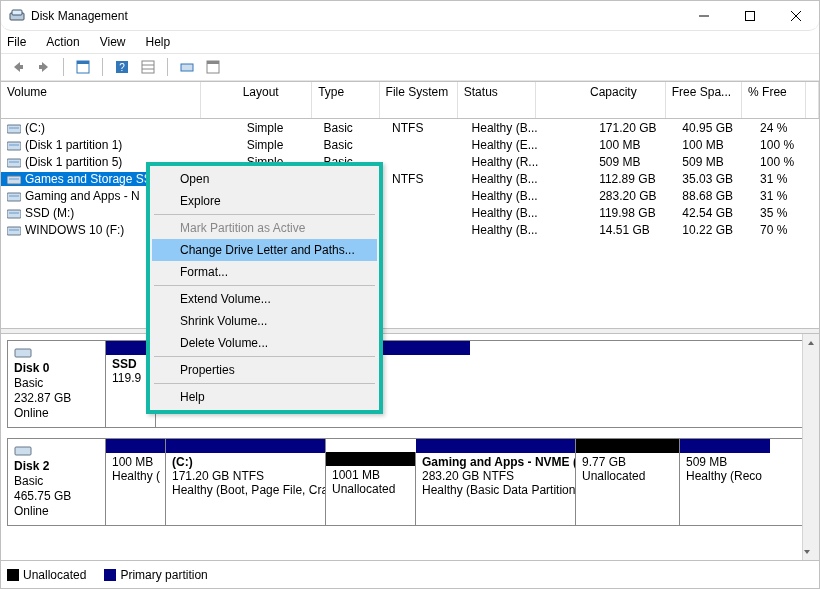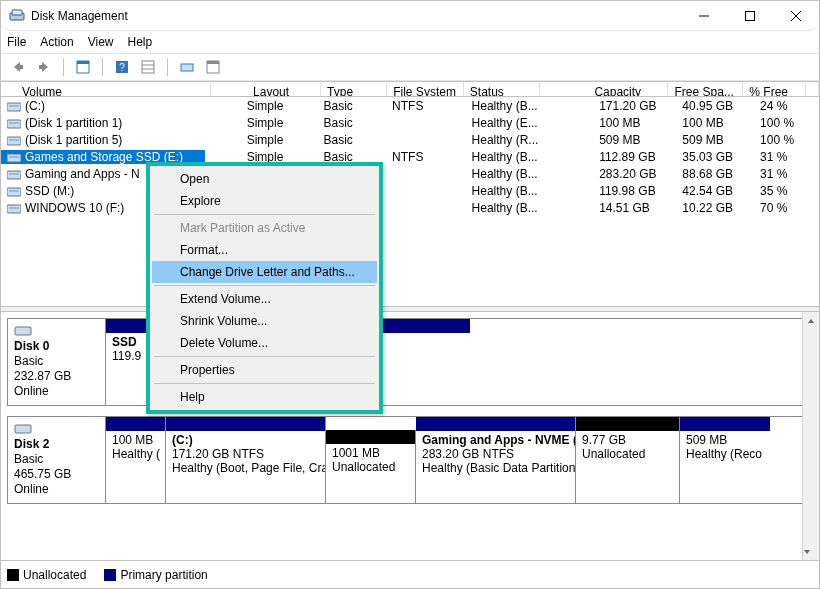--- a/index.html
+++ b/index.html
@@ -4,29 +4,29 @@
 <style>
   * { box-sizing: border-box; }
   html, body { margin:0; padding:0; font-family: "Segoe UI", Tahoma, sans-serif; font-size:12px; color:#000; background:#fff; }
   .window { width:820px; height:589px; border:1px solid #c0c0c0; display:flex; flex-direction:column; position:relative; background:#fff; }
   .titlebar { height:30px; display:flex; align-items:center; border-bottom:1px solid #e5e5e5; padding-left:8px;border-radius:10px; }
   .titlebar-icon { width:16px; height:16px; margin-right:6px; }
   .titlebar-icon svg { width:16px; height:16px; }
   .title-text { flex:1; }
   .wbtn { width:46px; height:30px; display:flex; align-items:center; justify-content:center; }
   .wbtn svg { width:12px; height:12px; }
-  .menubar { height:22px; display:flex; align-items:center; padding-left:6px; gap:14px; }
+  .menubar { height:22px; display:flex; align-items:center; padding-left:6px; gap:20px; }
   .menubar span { cursor:default; }
   .toolbar { height:28px; border-top:1px solid #e5e5e5; border-bottom:1px solid #e5e5e5; display:flex; align-items:center; padding-left:6px; gap:4px; }
   .tbtn { width:22px; height:22px; display:flex; align-items:center; justify-content:center; }
   .tbtn svg { width:16px; height:16px; }
   .tsep { width:1px; height:18px; background:#c0c0c0; margin:0 4px; }
 
   .volumes { flex:0 0 auto; position:relative; }
-  .colhdr { display:flex; background:#fff; border-top:1px solid #c0c0c0; border-bottom:1px solid #c0c0c0; height:16px;padding-left:15px; }
+  .colhdr { display:flex; background:#fff; border-top:1px solid #c0c0c0; border-bottom:1px solid #c0c0c0; height:38px; }
   .colhdr .cell { border-right:1px solid #e0e0e0; padding:3px 6px; white-space:nowrap; overflow:hidden; }
   .row { display:flex; height:17px; align-items:center; }
   .row .cell { padding:0 6px; white-space:nowrap; overflow:hidden; }
   .row.sel .cell:first-child { background:#0078d7; color:#fff; }
   .volicon { width:14px; height:12px; display:inline-block; vertical-align:-2px; margin-right:4px; }
   .volicon svg { width:14px; height:12px; }
 
   .c0 { width:222px; }
   .c1 { width:83px;margin-left:36px; }
   .c2 { width:74px; }
@@ -373,22 +373,22 @@
   <div class="legend">
     <span><span class="sq" style="background:#000"></span><span>Unallocated</span></span>
     <span><span class="sq" style="background:#000080"></span><span>Primary partition</span></span>
   </div>
 
   <div class="ctxmenu" id="ctxmenu">
       <div class="mi">Open</div>
       <div class="mi">Explore</div>
       <div class="msep"></div>
       <div class="mi disabled">Mark Partition as Active</div>
+      <div class="mi hl">Change Drive Letter and Paths...</div>
       <div class="mi">Format...</div>
-      <div class="mi hl">Change Drive Letter and Paths...</div>
       <div class="msep"></div>
       <div class="mi">Extend Volume...</div>
       <div class="mi">Shrink Volume...</div>
       <div class="mi">Delete Volume...</div>
       <div class="msep"></div>
       <div class="mi">Properties</div>
       <div class="msep"></div>
       <div class="mi">Help</div>
     </div>
 

